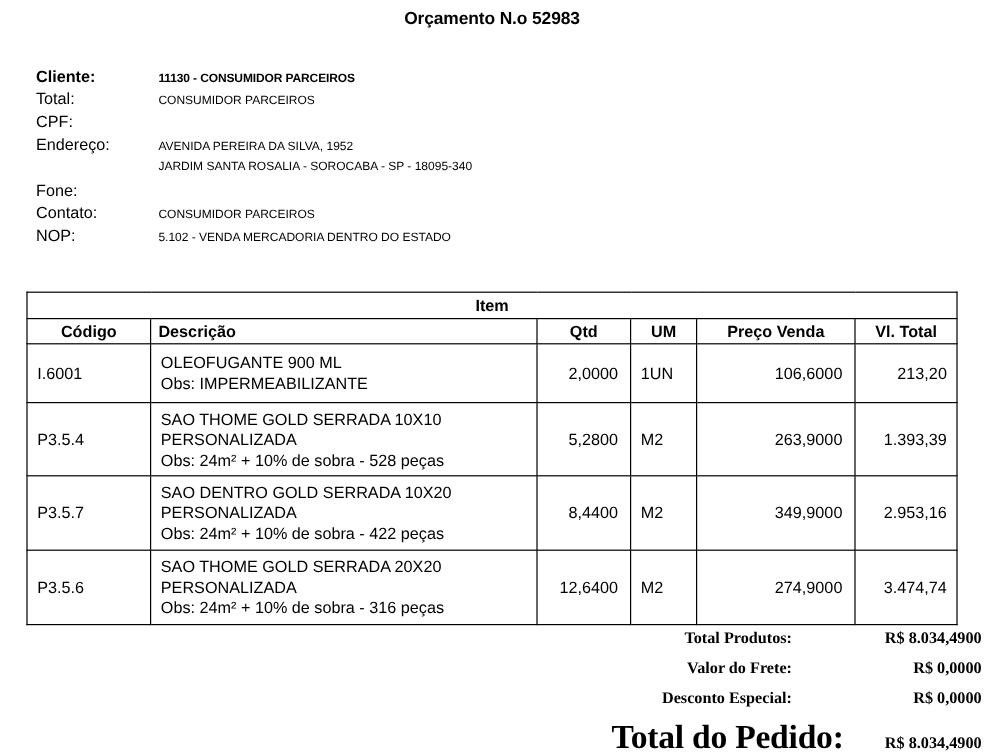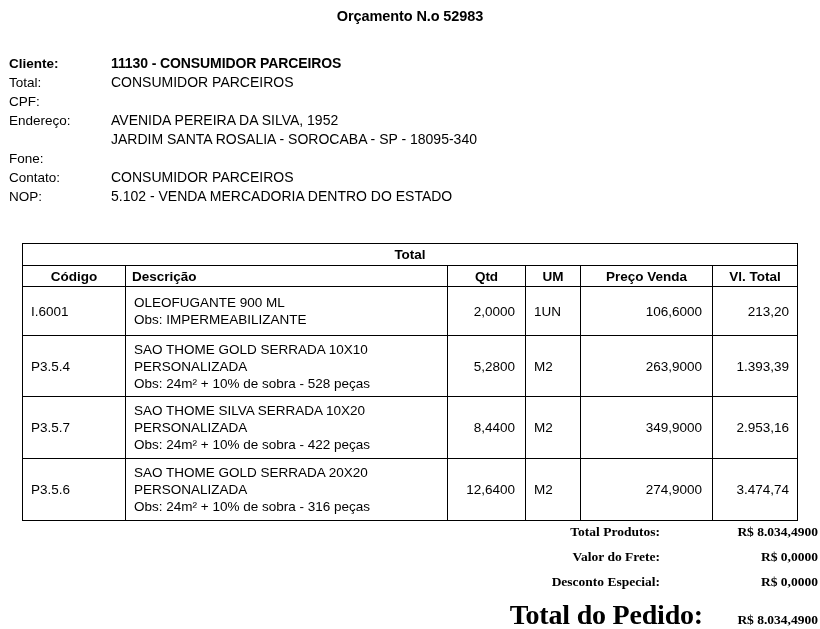--- a/index.html
+++ b/index.html
@@ -32,39 +32,39 @@
     width: 820px;
     text-align: center;
     font-size: 14.5px;
     font-weight: bold;
     letter-spacing: -0.1px;
   }
 
   
   .cust-block {
     position: absolute;
-    left: 9px;
+    left: 30px;
     top: 54px;
     width: 700px;
   }
   .cust-row {
     display: flex;
     align-items: baseline;
     height: 19px;
   }
   .cust-label {
     width: 102px;
     flex: 0 0 102px;
     font-size: 13.5px;
     line-height: 19px;
     white-space: nowrap;
   }
   .cust-label.strong { font-weight: bold; }
   .cust-value {
-    font-size: 14px;
+    font-size: 10px;
     line-height: 19px;
     white-space: nowrap;
   }
   .cust-value.strong { font-weight: bold; letter-spacing: -0.1px; }
 
   
   .items-table {
     position: absolute;
     left: 22px;
     top: 243px;
@@ -220,21 +220,21 @@
     <colgroup>
       <col class="c-codigo">
         <col class="c-desc">
         <col class="c-qtd">
       <col class="c-um">
         <col class="c-preco">
         <col class="c-total">
     </colgroup>
     <thead>
       <tr>
-        <th class="group-head" colspan="6">Total</th>
+        <th class="group-head" colspan="6">Item</th>
       </tr>
       <tr>
         <th class="col-head">Código</th>
         <th class="col-head left">Descrição</th>
         <th class="col-head">Qtd</th>
         <th class="col-head">UM</th>
         <th class="col-head">Preço Venda</th>
         <th class="col-head">Vl. Total</th>
       </tr>
     </thead>
@@ -258,21 +258,21 @@
           <span class="obs-line">Obs: 24m² + 10% de sobra - 528 peças</span>
         </td>
         <td class="cell-qtd">5,2800</td>
         <td class="cell-um">M2</td>
         <td class="cell-preco">263,9000</td>
         <td class="cell-total">1.393,39</td>
       </tr>
       <tr class="r3">
         <td class="cell-codigo">P3.5.7</td>
         <td class="cell-desc">
-          <span class="desc-line">SAO THOME SILVA SERRADA 10X20</span>
+          <span class="desc-line">SAO DENTRO GOLD SERRADA 10X20</span>
           <span class="desc-line">PERSONALIZADA</span>
           <span class="obs-line">Obs: 24m² + 10% de sobra - 422 peças</span>
         </td>
         <td class="cell-qtd">8,4400</td>
         <td class="cell-um">M2</td>
         <td class="cell-preco">349,9000</td>
         <td class="cell-total">2.953,16</td>
       </tr>
       <tr class="r4">
         <td class="cell-codigo">P3.5.6</td>

